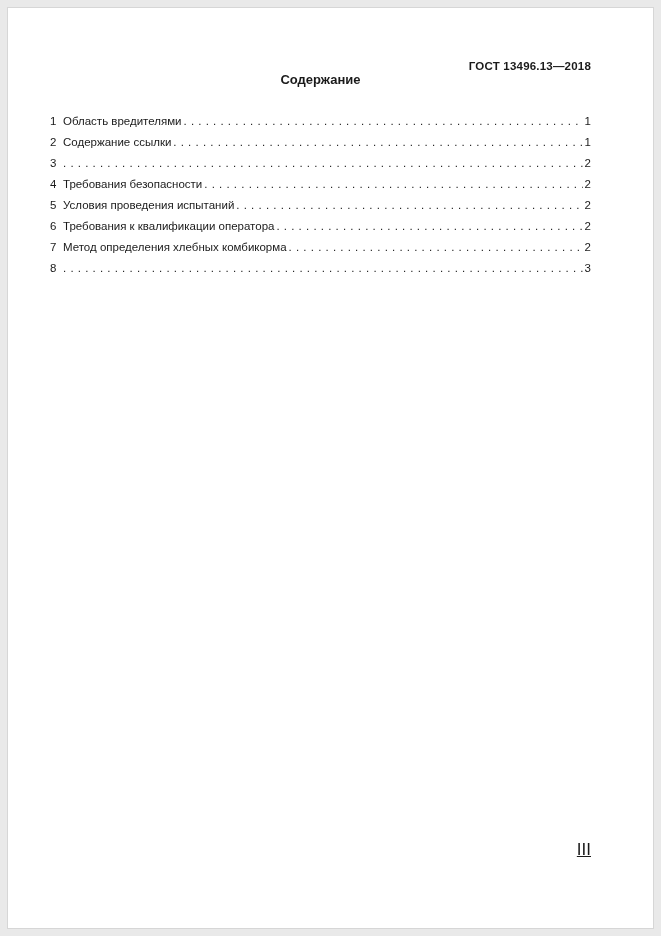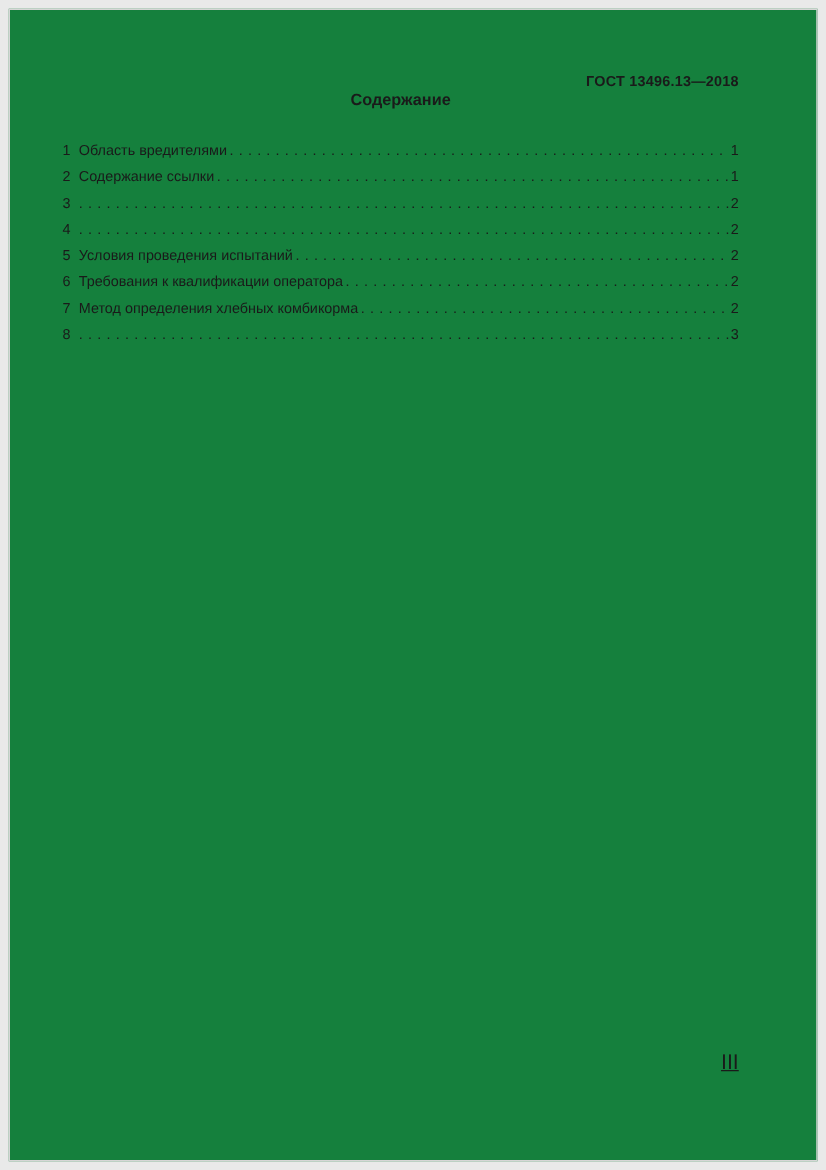--- a/index.html
+++ b/index.html
@@ -11,21 +11,21 @@
   body {
     background: #e9e9e9;
     position: relative;
   }
   .page {
     position: absolute;
     left: 7px;
     top: 7px;
     width: 647px;
     height: 922px;
-    background: #15803d;
+    background: #ffffff;
     border: 1px solid #d6d6d6;
     color: #1a1a1a;
   }
   .content {
     position: relative;
     padding: 52px 62px 0 42px;
     height: 100%;
   }
   .doc-number {
     text-align: right;
@@ -105,20 +105,21 @@
   </div>
 
   <div class="toc-row">
     <span class="toc-num">3</span>
     <span class="leader"></span>
     <span class="toc-page">2</span>
   </div>
 
   <div class="toc-row">
     <span class="toc-num">4</span>
+    <span class="toc-title">Требования безопасности</span>
     <span class="leader"></span>
     <span class="toc-page">2</span>
   </div>
 
   <div class="toc-row">
     <span class="toc-num">5</span>
     <span class="toc-title">Условия проведения испытаний</span>
     <span class="leader"></span>
     <span class="toc-page">2</span>
   </div>

